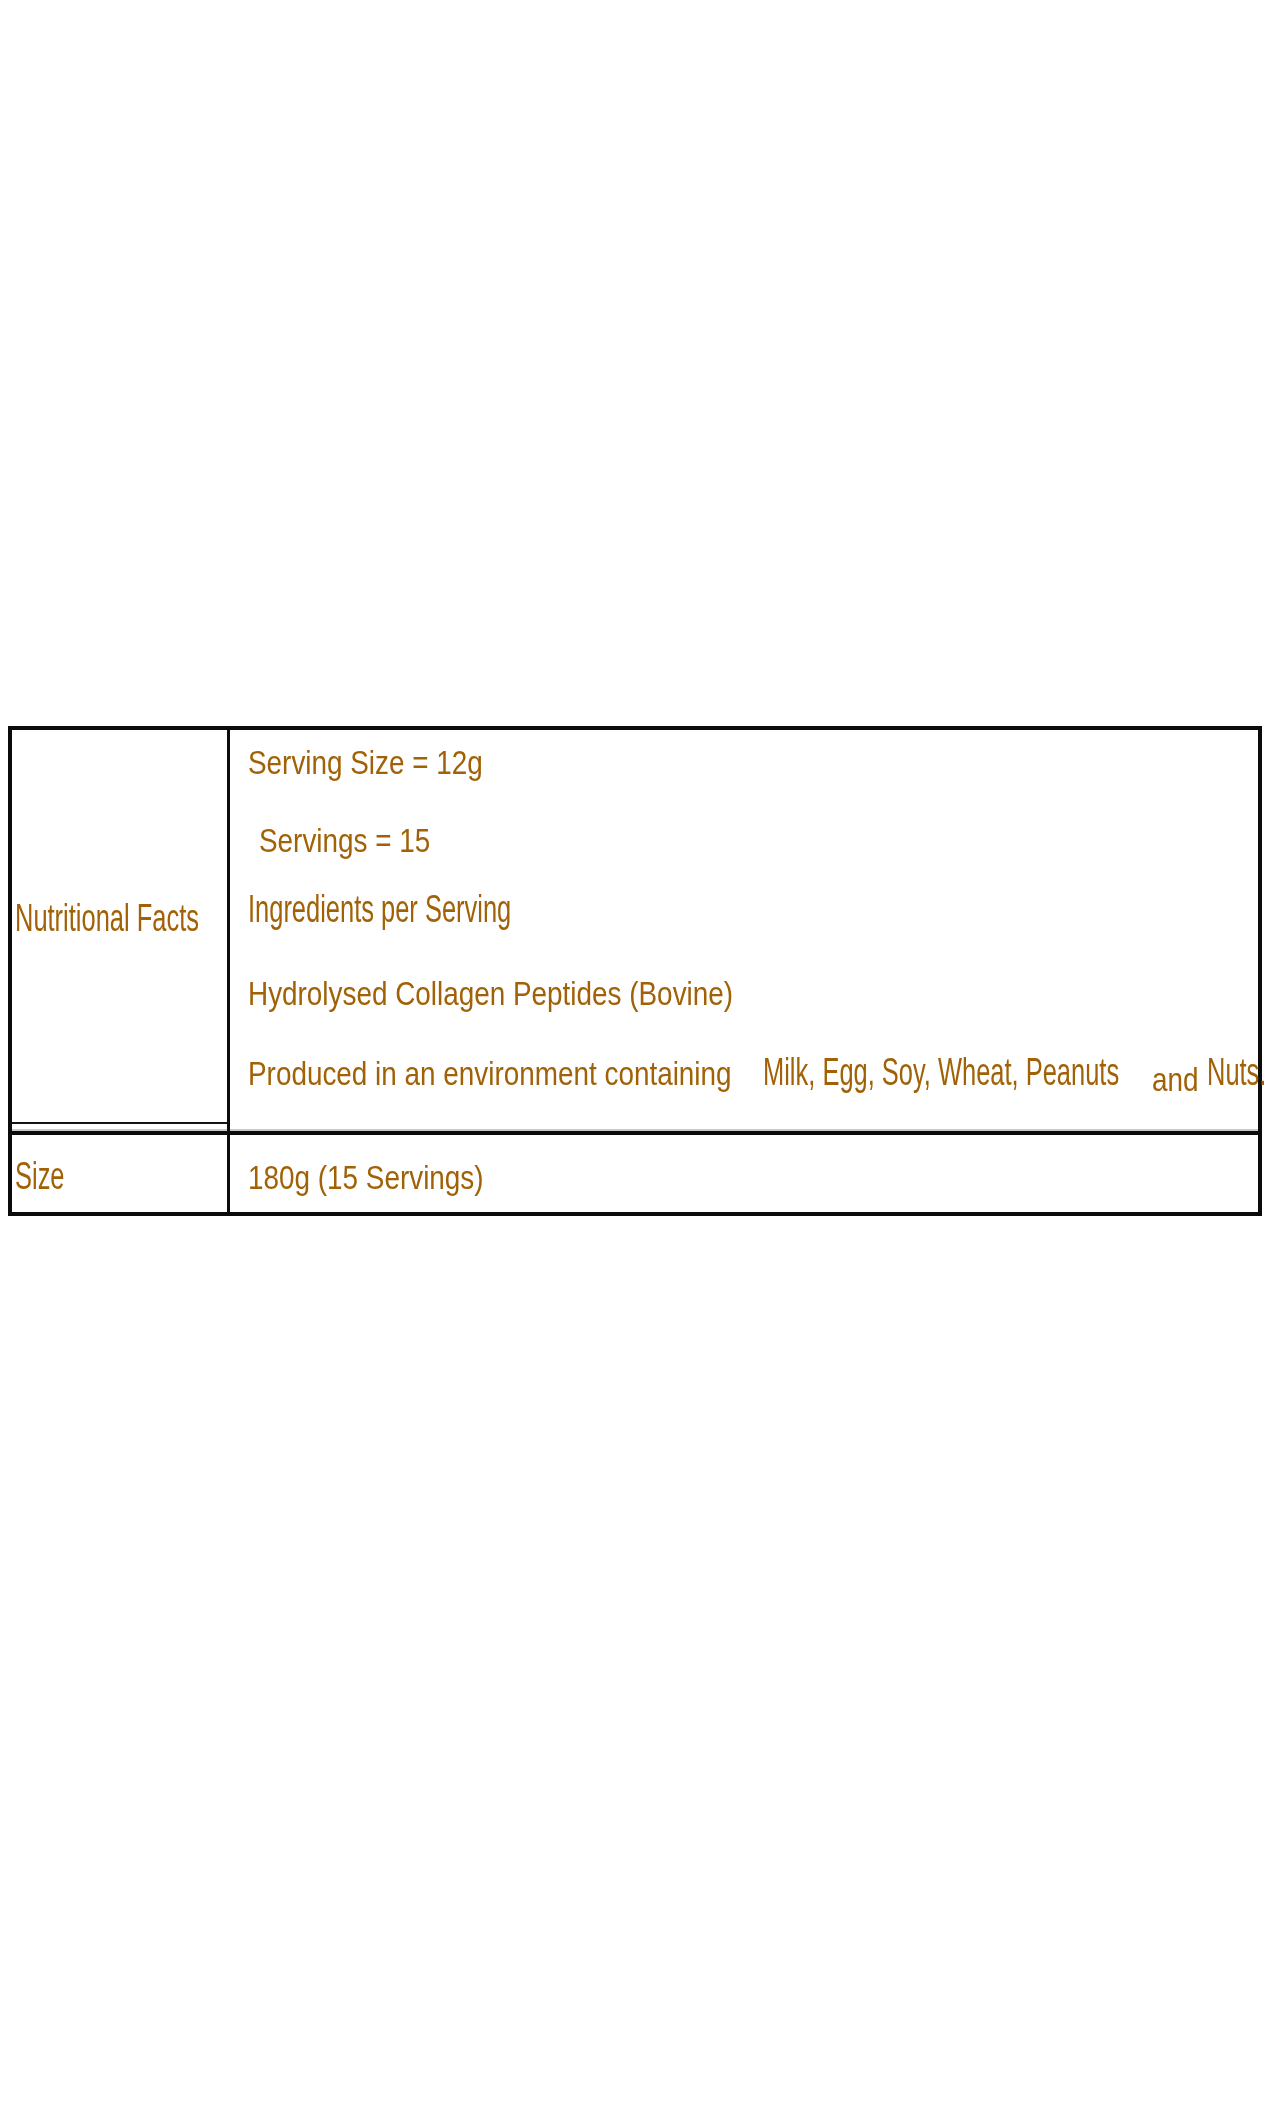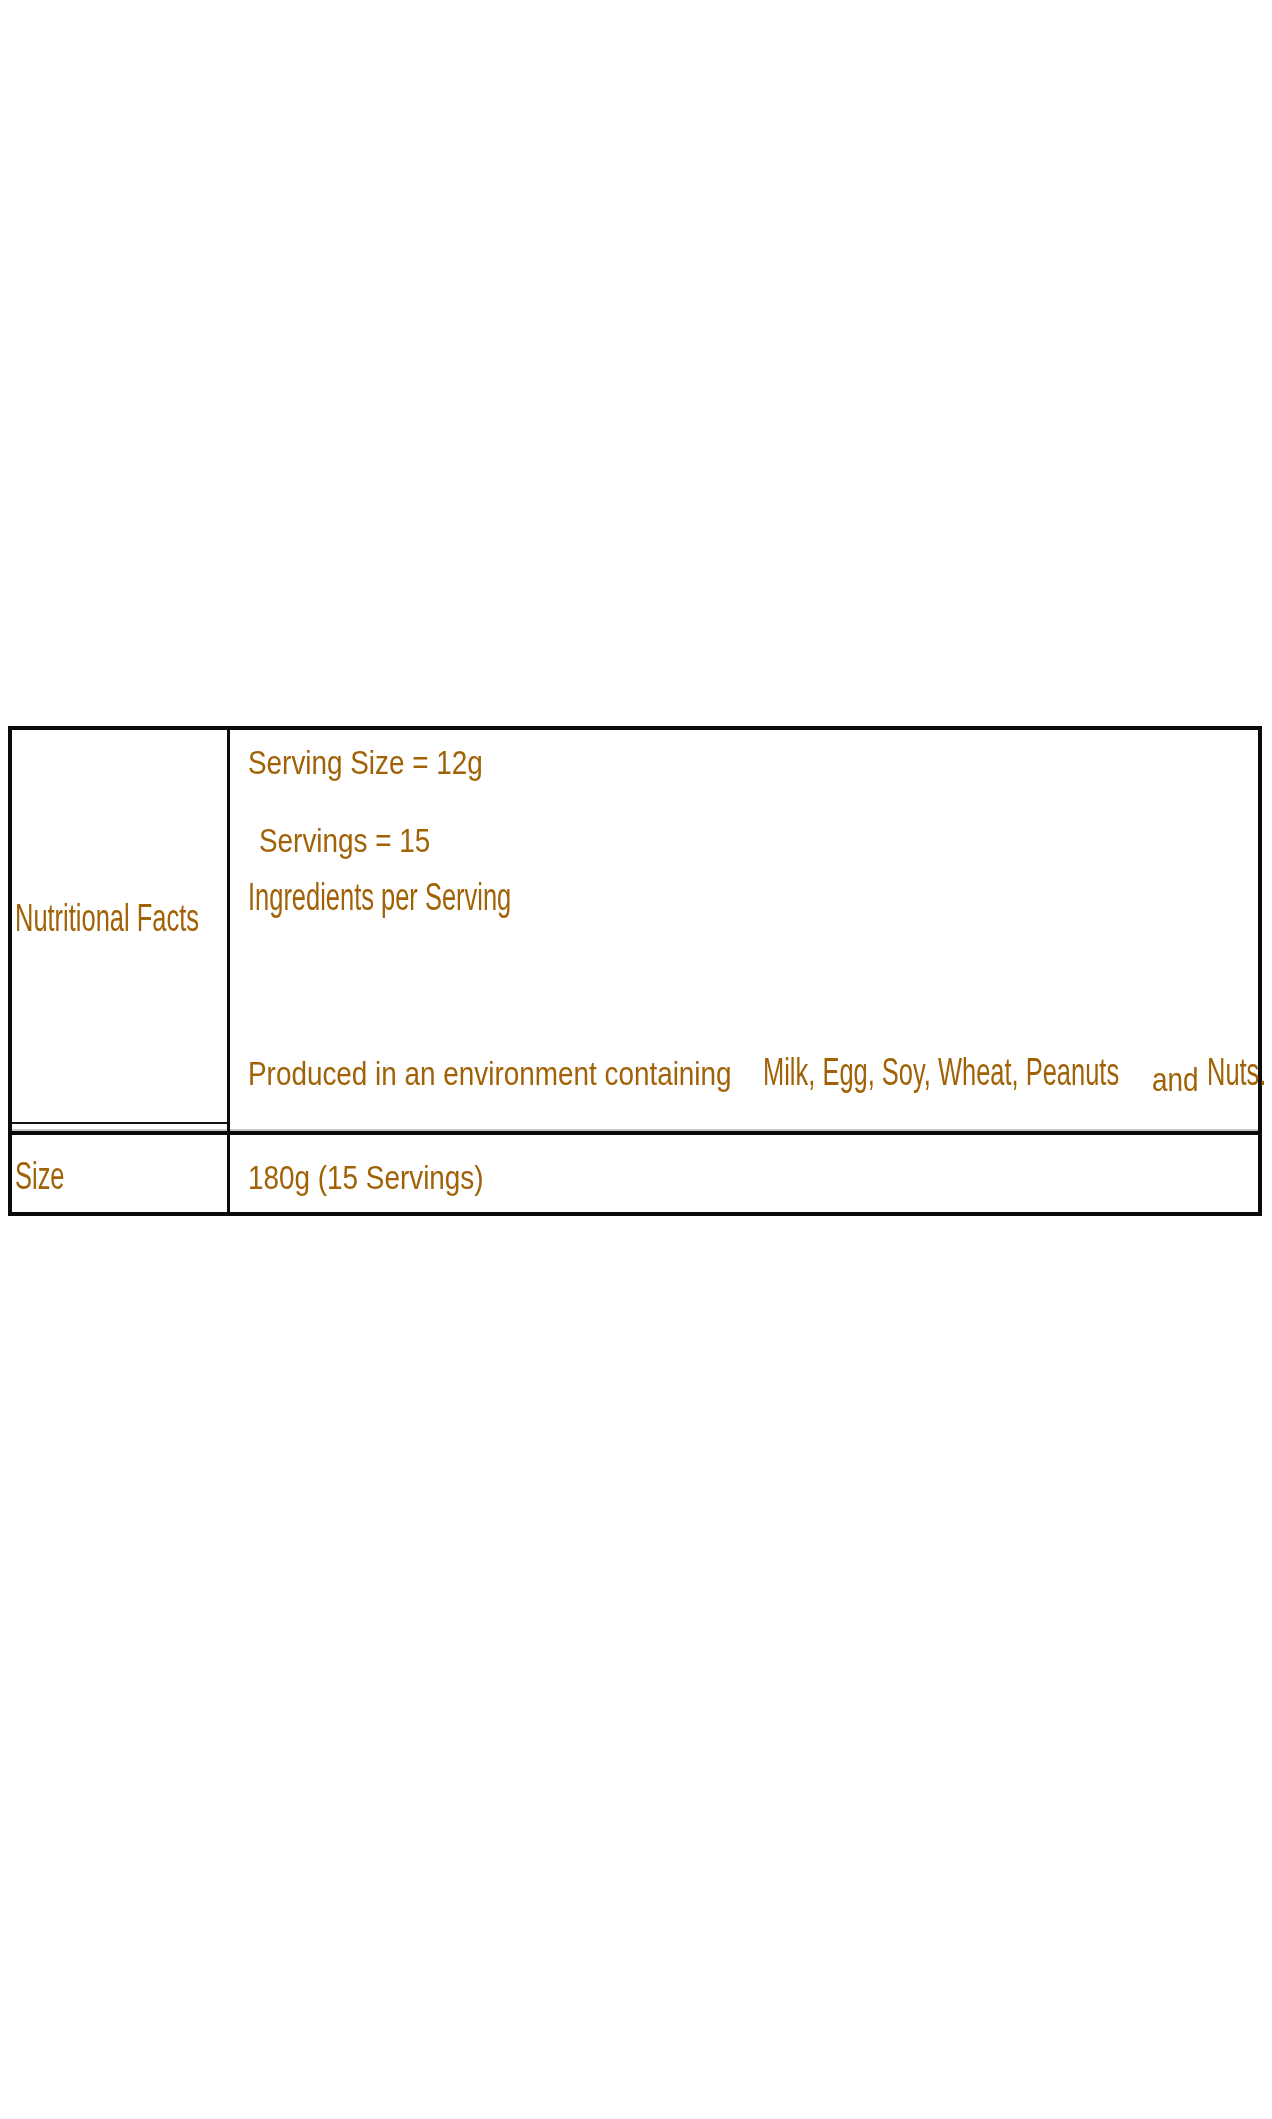--- a/index.html
+++ b/index.html
@@ -81,24 +81,27 @@
     </div>
 
     <div class="line" style="left:236px; top:15px;">
       <span class="reg-inner">Serving Size = 12g</span>
     </div>
 
     <div class="line" style="left:236px; top:93px;margin-left:11px;">
       <span class="reg-inner">Servings = 15</span>
     </div>
 
-    <div class="line" style="left:236px; top:148px;">
+    <div class="line" style="left:236px; top:160px;">
       <span class="cond-inner">Ingredients per Serving</span>
     </div>
 
+    <div class="line" style="left:236px; top:246px;">
+      <span class="reg-inner">Hydrolysed Collagen Peptides (Bovine)</span>
+    </div>
 
     <div class="line" style="left:236px; top:326px;">
       <span class="reg-inner">Produced in an environment containing</span>
     </div>
     <div class="line" style="left:751px; top:323px;">
       <span class="cond-inner">Milk, Egg, Soy, Wheat, Peanuts</span>
     </div>
     <div class="line" style="left:1140px; top:332px;">
       <span class="reg-inner">and</span>
     </div>

